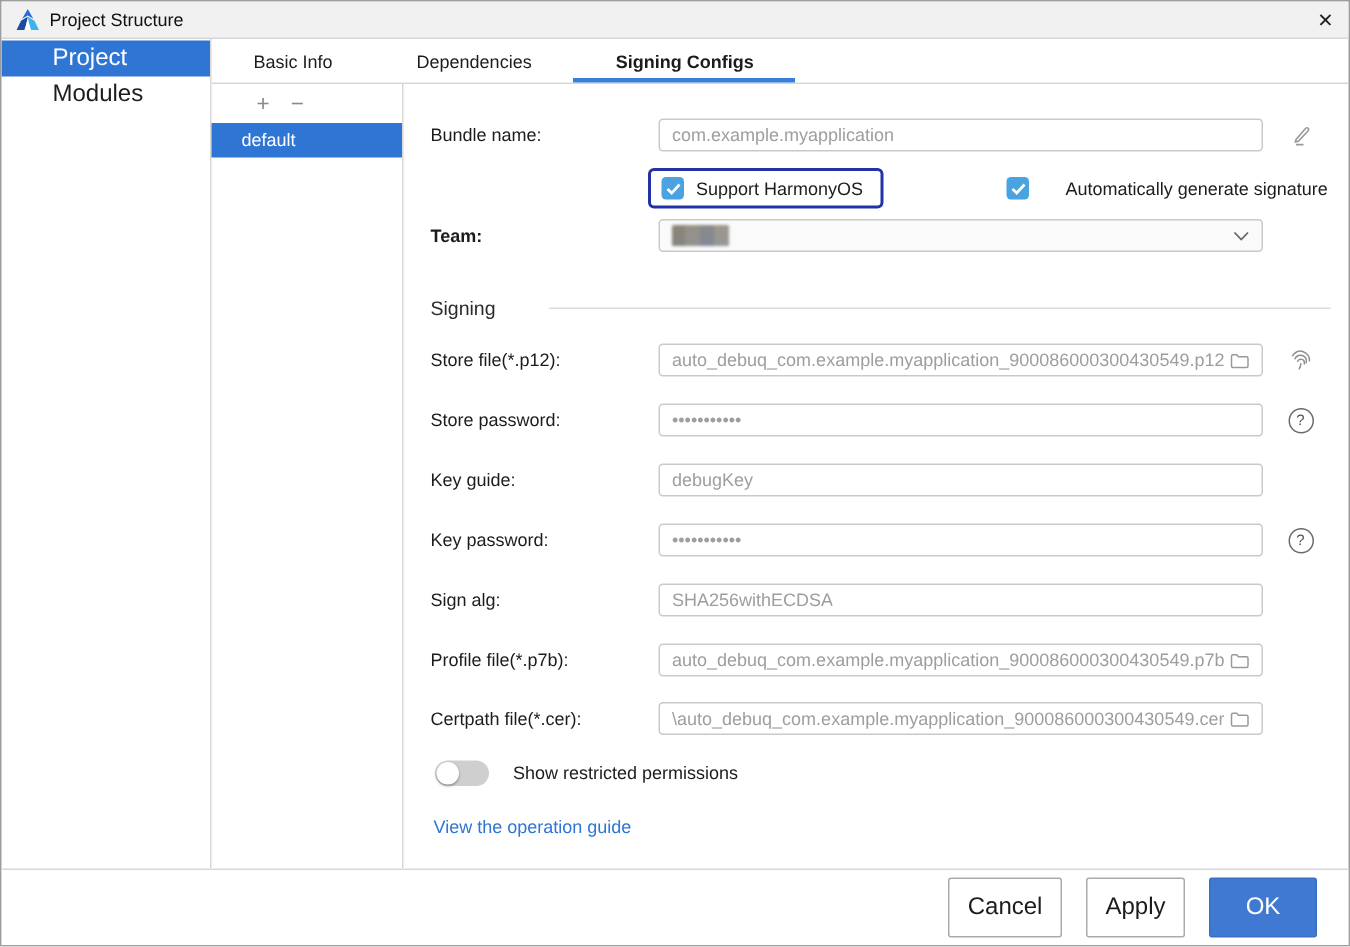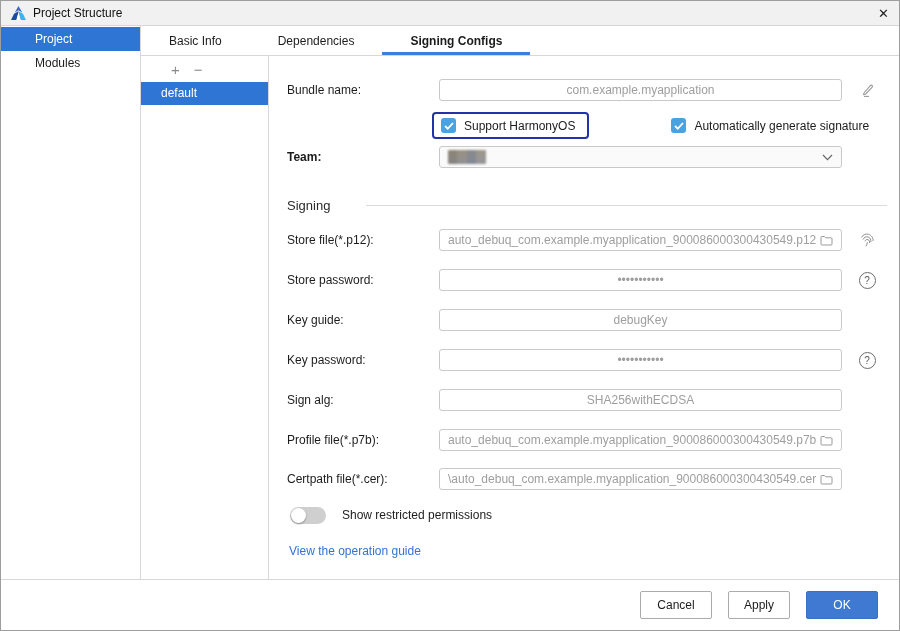--- a/index.html
+++ b/index.html
@@ -6,67 +6,67 @@
   .window{width:900px;height:631px;box-sizing:border-box;border:1px solid #9d9d9d;background:#ffffff;
           display:flex;flex-direction:column;position:relative;overflow:hidden;}
   
   .titlebar{height:24px;flex:none;background:#f1f1f1;border-bottom:1px solid #d7d7d7;
             display:flex;align-items:center;padding:0 10px;}
   .title{font-size:12px;color:#111;margin-left:7px;}
   .close{margin-left:auto;font-size:13px;color:#222;cursor:default;line-height:1;}
   
   .bodyrow{flex:1;display:flex;min-height:0;}
   .sidebar{width:139px;flex:none;border-right:1px solid #d7d7d7;padding-top:1px;}
-  .sideitem{height:24px;line-height:24px;padding-left:34px;font-size:12px;color:#1c1c1c;}
+  .sideitem{height:24px;line-height:24px;padding-left:34px;font-size:16px;color:#1c1c1c;}
   .sideitem.sel{background:#2e75d4;color:#fff;}
   .main{flex:1;display:flex;flex-direction:column;min-width:0;}
   .tabbar{height:29px;flex:none;border-bottom:1px solid #d7d7d7;display:flex;}
   .tab{padding:0 28px;display:flex;align-items:center;font-size:12px;color:#1c1c1c;}
   .tab.sel{font-weight:bold;box-shadow:inset 0 -3px 0 #3a7fd9;}
   .lower{flex:1;display:flex;min-height:0;}
   .configpanel{width:127px;flex:none;border-right:1px solid #d7d7d7;}
   .cfgtools{height:26px;display:flex;align-items:center;padding-left:30px;gap:14px;}
   .cfgbtn{color:#8a8a8a;font-size:15px;line-height:1;}
   .cfgitem{height:23px;line-height:23px;padding-left:20px;font-size:12px;}
   .cfgitem.sel{background:#2e75d4;color:#fff;}
   
   .content{flex:1;min-width:0;font-size:12px;overflow:hidden;}
   .frow{display:flex;align-items:center;padding-left:18px;}
   .flabel{width:152px;flex:none;color:#1c1c1c;}
   .ffield{width:403px;flex:none;height:22px;box-sizing:border-box;border:1px solid #c9c9c9;border-radius:3px;
           background:#fff;display:flex;align-items:center;padding:0 8px;color:#9e9e9e;
-          white-space:nowrap;overflow:hidden;justify-content:center;}
+          white-space:nowrap;overflow:hidden;}
   .ffield .val{overflow:hidden;text-overflow:clip;white-space:nowrap;}
   .combo{background:#fafafa;}
   .ricon{margin-left:16px;flex:none;display:flex;align-items:center;justify-content:center;width:18px;height:18px;}
   .qicon{width:15px;height:15px;border:1px solid #6b6b6b;border-radius:50%;color:#555;
          font-size:10px;display:flex;align-items:center;justify-content:center;}
   .blurpatch{width:38px;height:14px;border-radius:1px;filter:blur(1px);
      background:
        repeating-linear-gradient(90deg,#b9b3a9 0 9px,#c8c4bc 9px 19px,#b4bac4 19px 28px,#cfccc6 28px 38px),
        linear-gradient(#c2bcb2,#b8bcc6);background-blend-mode:multiply;}
   .focusbox{display:flex;align-items:center;gap:8px;border:2px solid #2432a8;border-radius:4px;
             padding:4px 12px 4px 7px;}
-  .cbgroup{display:flex;align-items:center;gap:8px;}
+  .cbgroup{display:flex;align-items:center;gap:24px;}
   .checkbox{width:15px;height:15px;flex:none;background:#4aa2e0;border-radius:3px;
             display:flex;align-items:center;justify-content:center;}
   .cblabel{color:#1c1c1c;}
   .sectionrow{display:flex;align-items:center;padding-left:18px;}
   .sectiontitle{font-size:13px;color:#2b2b2b;}
   .sectionline{flex:1;height:1px;background:#dcdcdc;margin-left:12px;margin-right:12px;}
   .toggle{width:36px;height:17px;flex:none;border-radius:9px;background:#cfcfcf;position:relative;}
   .knob{position:absolute;left:1px;top:1px;width:15px;height:15px;border-radius:50%;background:#fff;
         box-shadow:0 1px 2px rgba(0,0,0,.35);}
   .togglelabel{margin-left:16px;color:#1c1c1c;}
   .link{color:#2e75d4;}
   
   .footer{height:50px;flex:none;border-top:1px solid #d7d7d7;display:flex;align-items:center;
           justify-content:flex-end;gap:16px;padding-right:21px;background:#fff;}
-  .btn{min-width:72px;height:28px;box-sizing:border-box;border:1px solid #ababab;border-radius:2px;
-       background:#fff;font-size:12px;color:#1c1c1c;display:flex;align-items:center;justify-content:center;
+  .btn{min-width:72px;height:40px;box-sizing:border-box;border:1px solid #ababab;border-radius:2px;
+       background:#fff;font-size:16px;color:#1c1c1c;display:flex;align-items:center;justify-content:center;
        padding:0 12px;}
   .btn.apply{min-width:62px;}
   .btn.primary{background:#4079d1;border-color:#3a6fc4;color:#fff;}
   svg{display:block;}
 </style>
 </head>
 <body>
 
 <div class="window">
 

